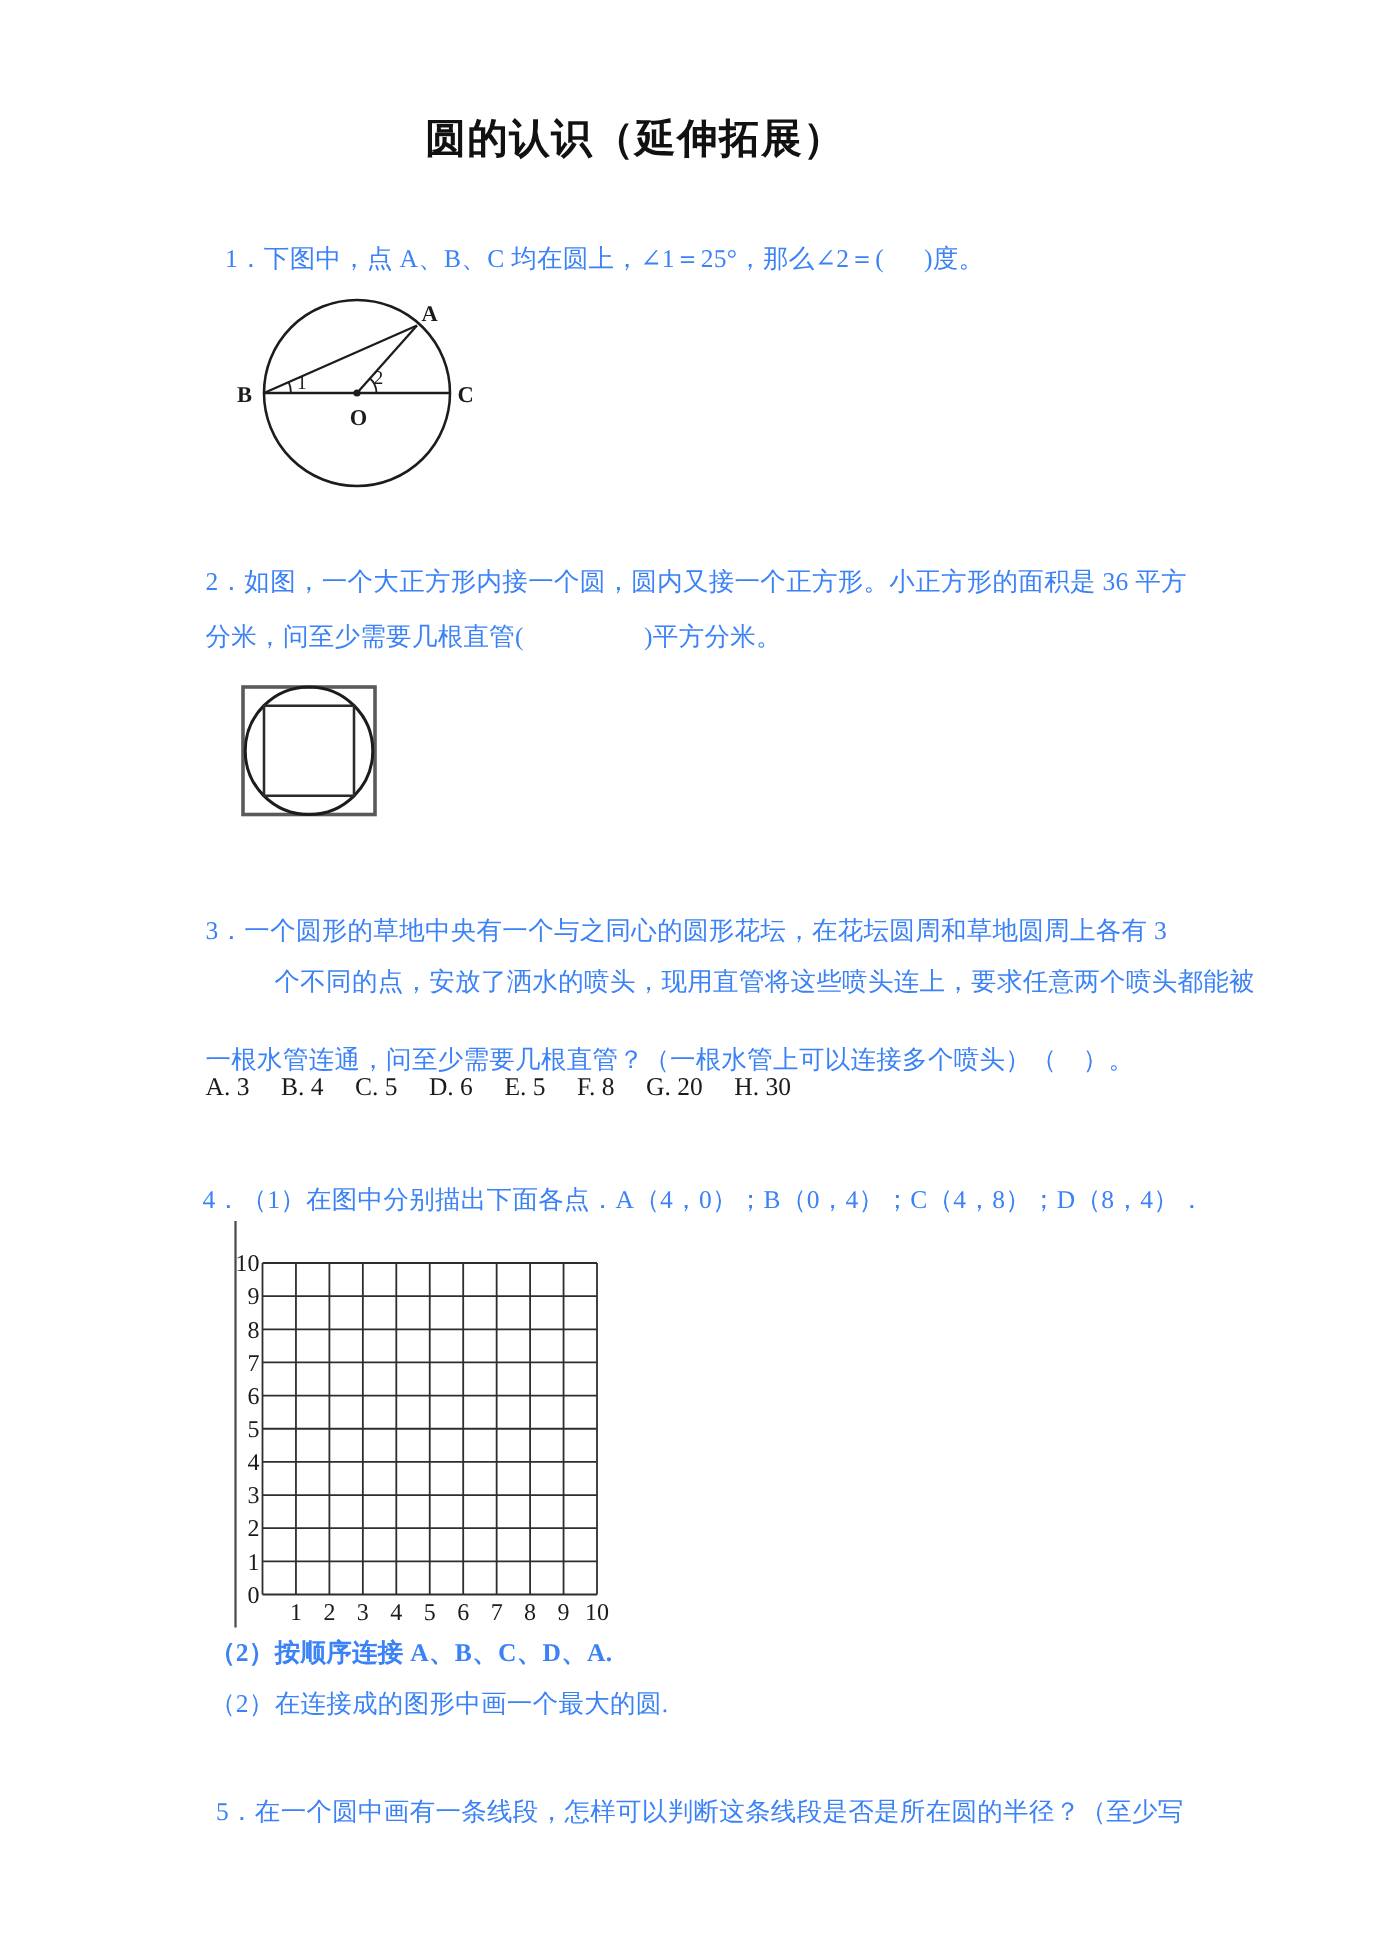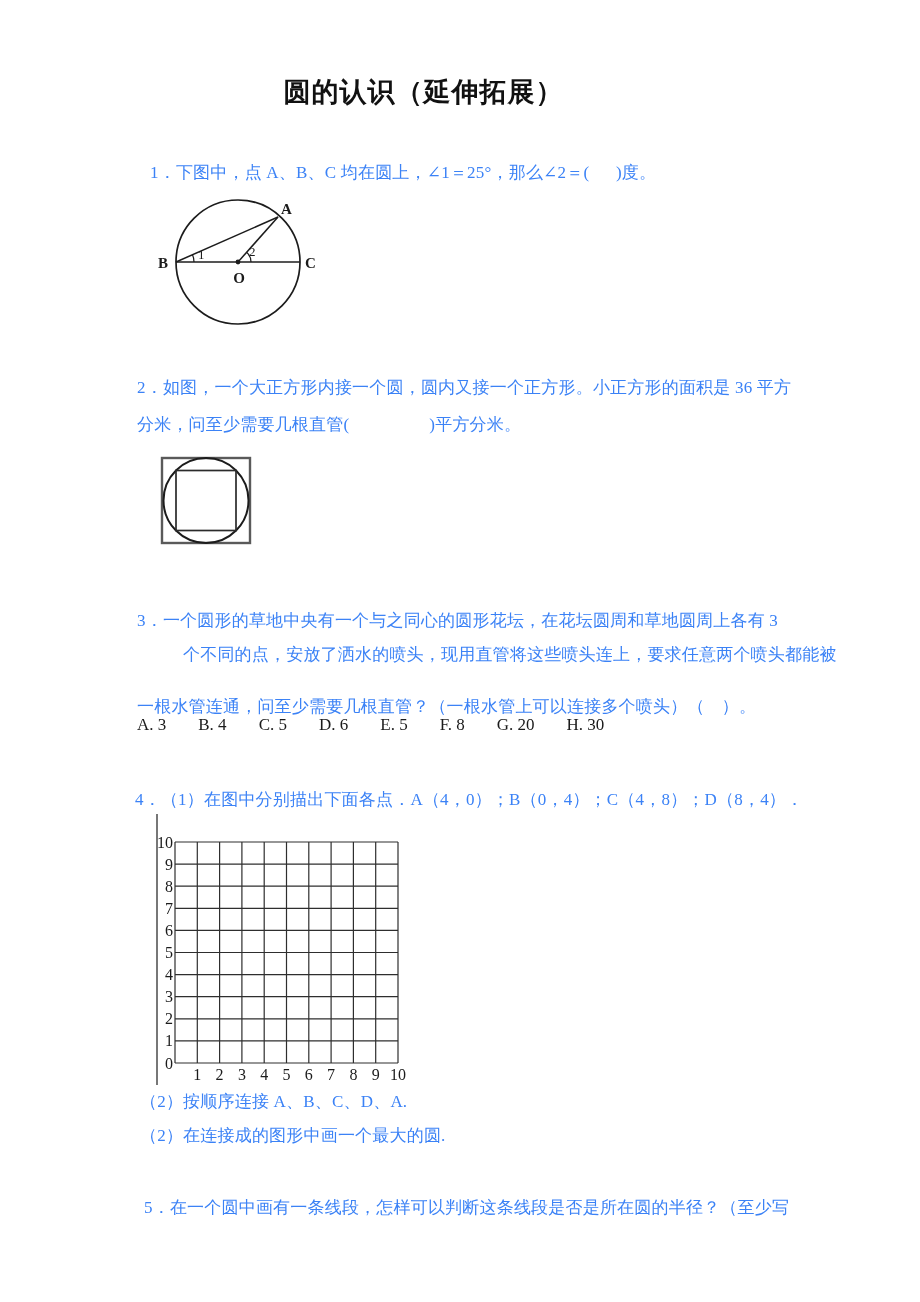--- a/index.html
+++ b/index.html
@@ -15,21 +15,21 @@
     white-space:pre;color:#3b82f6;
     letter-spacing:0.2px;
   }
   .title{
     position:absolute;top:74px;left:12px;width:823px;
     text-align:center;font-family:"Liberation Sans","DejaVu Sans",sans-serif;
     font-size:27px;font-weight:bold;color:#111;letter-spacing:1px;
   }
   .options-row{
     position:absolute;left:137px;top:715px;
-    display:flex;gap:32px;font-size:17px;white-space:pre;
+    display:flex;gap:21px;font-size:17px;white-space:pre;
   }
   svg text{
     font-family:"Liberation Serif","DejaVu Serif",serif;
     fill:#1b1b1b;
   }
   .fig{position:absolute;}
 </style>
 </head>
 <body>
 
@@ -119,16 +119,16 @@
     <text x="96.9" y="270" text-anchor="middle">3</text>
     <text x="119.2" y="270" text-anchor="middle">4</text>
     <text x="141.5" y="270" text-anchor="middle">5</text>
     <text x="163.8" y="270" text-anchor="middle">6</text>
     <text x="186.1" y="270" text-anchor="middle">7</text>
     <text x="208.4" y="270" text-anchor="middle">8</text>
     <text x="230.70000000000002" y="270" text-anchor="middle">9</text>
     <text x="253" y="270" text-anchor="middle">10</text>
   </svg>
 
-<div class="tline" style="left:140px;top:1091px;">（2）按顺序连接 A、B、C、D、A.</div>
+<div class="tline" style="left:140px;top:1091px;font-weight:bold;">（2）按顺序连接 A、B、C、D、A.</div>
 <div class="tline" style="left:140px;top:1125px;">（2）在连接成的图形中画一个最大的圆.</div>
 
 <div class="tline" style="left:144px;top:1197px;">5．在一个圆中画有一条线段，怎样可以判断这条线段是否是所在圆的半径？（至少写</div>
 
 </body></html>

